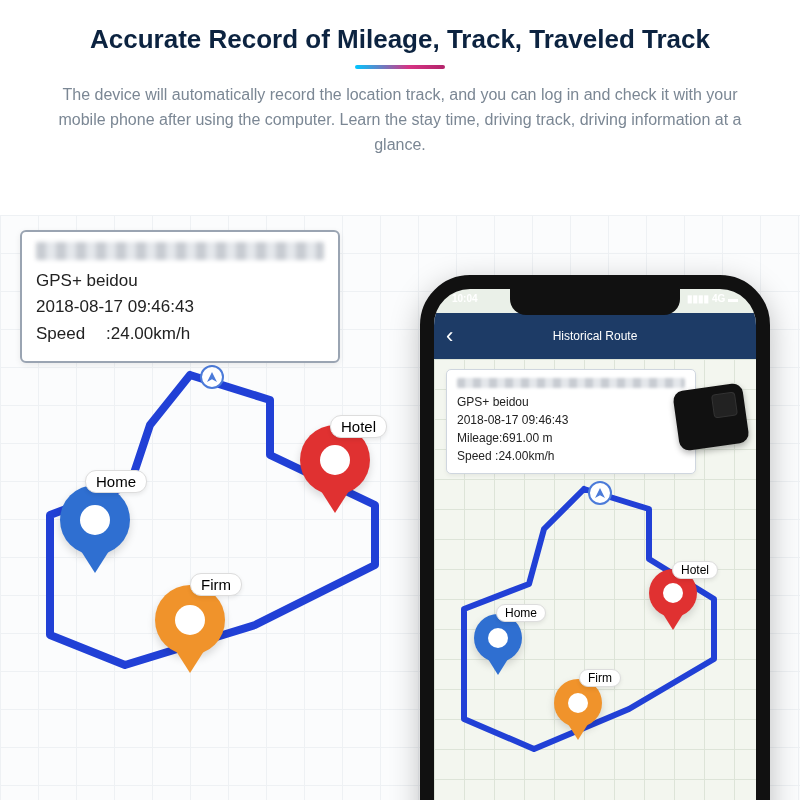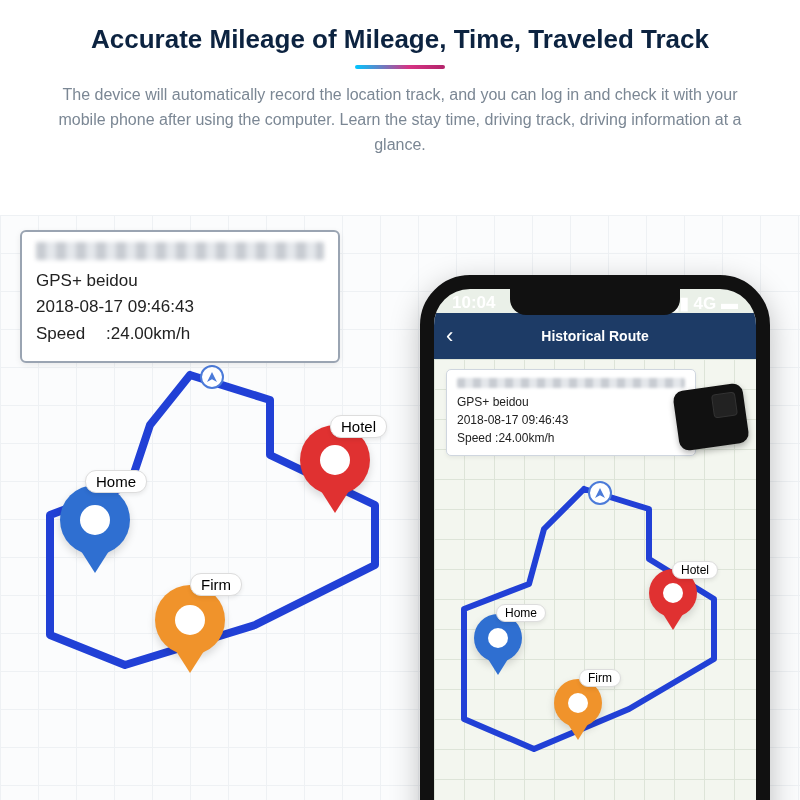--- a/index.html
+++ b/index.html
@@ -77,29 +77,29 @@
   }
   .notch {
     position: absolute; top: 0; left: 50%; transform: translateX(-50%);
     width: 170px; height: 26px; background: #111;
     border-bottom-left-radius: 16px; border-bottom-right-radius: 16px;
     z-index: 5;
   }
   .status-bar {
     position: absolute; top: 4px; left: 0; right: 0; height: 20px;
     display: flex; justify-content: space-between; padding: 0 18px;
-    font-size: 17px; font-weight: 600; color: #fff; z-index: 4;
+    font-size: 10px; font-weight: 600; color: #fff; z-index: 4;
   }
   .navbar {
     position: absolute; top: 24px; left: 0; right: 0; height: 46px;
     background: #1d3b66; color: #fff; display: flex; align-items: center;
     justify-content: center; z-index: 3;
   }
   .navbar .back { position: absolute; left: 12px; font-size: 22px; }
-  .navbar .ttl { font-size: 14px; font-weight: 700; }
+  .navbar .ttl { font-size: 12px; font-weight: 400; }
 
   .phone-map {
     position: absolute; top: 70px; left: 0; right: 0; bottom: 0;
     background:
       linear-gradient(#dde4d8 1px, transparent 1px) 0 0/30px 30px,
       linear-gradient(90deg,#dde4d8 1px, transparent 1px) 0 0/30px 30px,
       #f3f6ef;
   }
   .phone-card {
     position: absolute; left: 12px; top: 10px; right: 60px;
@@ -129,21 +129,21 @@
   }
   .bus-marker::after{
     content:""; position:absolute; inset:5px; background:#4c7bd9;
     clip-path: polygon(50% 0,100% 100%,50% 72%,0 100%);
   }
 </style>
 </head>
 <body>
 
 <div class="header">
-  <div class="title">Accurate Mileage of Mileage, Time, Traveled Track</div>
+  <div class="title">Accurate Record of Mileage, Track, Traveled Track</div>
   <div class="underline"></div>
   <div class="desc">The device will automatically record the location track, and you can log in and check it with your mobile phone after using the computer. Learn the stay time, driving track, driving information at a glance.</div>
 </div>
 
 <div class="stage">
 
   <svg class="route" width="420" height="400" viewBox="0 0 420 400" style="left:10px; top:120px;">
     <polyline points="180,40 260,65 260,120 365,170 365,230 245,290 115,330 40,300 40,180 120,150 140,90 180,40" fill="none" stroke="#2140d6" stroke-width="8" stroke-linejoin="round" stroke-linecap="round"></polyline>
   </svg>
   <div class="bus-marker" style="left:200px; top:150px;"></div>
@@ -192,20 +192,23 @@
       <svg class="route" width="322" height="420" viewBox="0 0 322 420" style="left:0; top:100px;">
         <polyline points="150,30 215,50 215,100 280,140 280,200 195,250 100,290 30,260 30,150 95,125 110,70 150,30" fill="none" stroke="#2140d6" stroke-width="6" stroke-linejoin="round" stroke-linecap="round"></polyline>
       </svg>
       <div class="bus-marker" style="left:154px; top:122px;"></div>
 
       <div class="phone-card">
         <div class="blurred"></div>
         <div>GPS+ beidou</div>
         <div>2018-08-17 09:46:43</div>
         <div>
+          <span>Mileage:</span><span>691.00 m</span>
+        </div>
+        <div>
           <span>Speed</span> <span>:24.00km/h</span>
         </div>
       </div>
 
       <div class="device-img"></div>
 
       <div class="pin pin-sm" style="left:40px; top:255px; background:#2f6fd1; color:#2f6fd1;">
           <div class="dot"></div>
         </div>
       <div class="pin-label" style="left:62px; top:245px; font-size:12px; padding:1px 8px;">Home</div>

